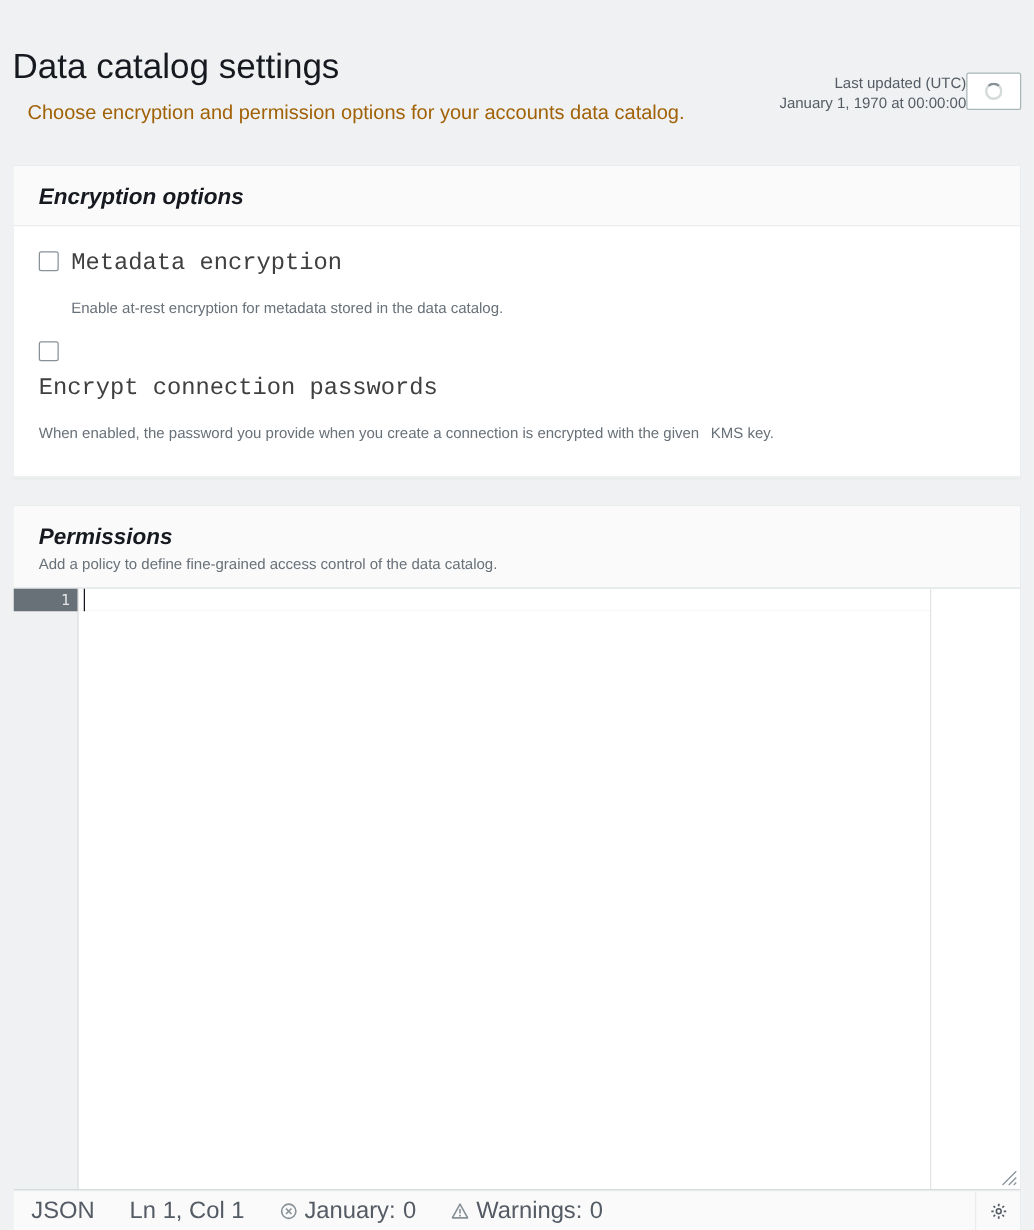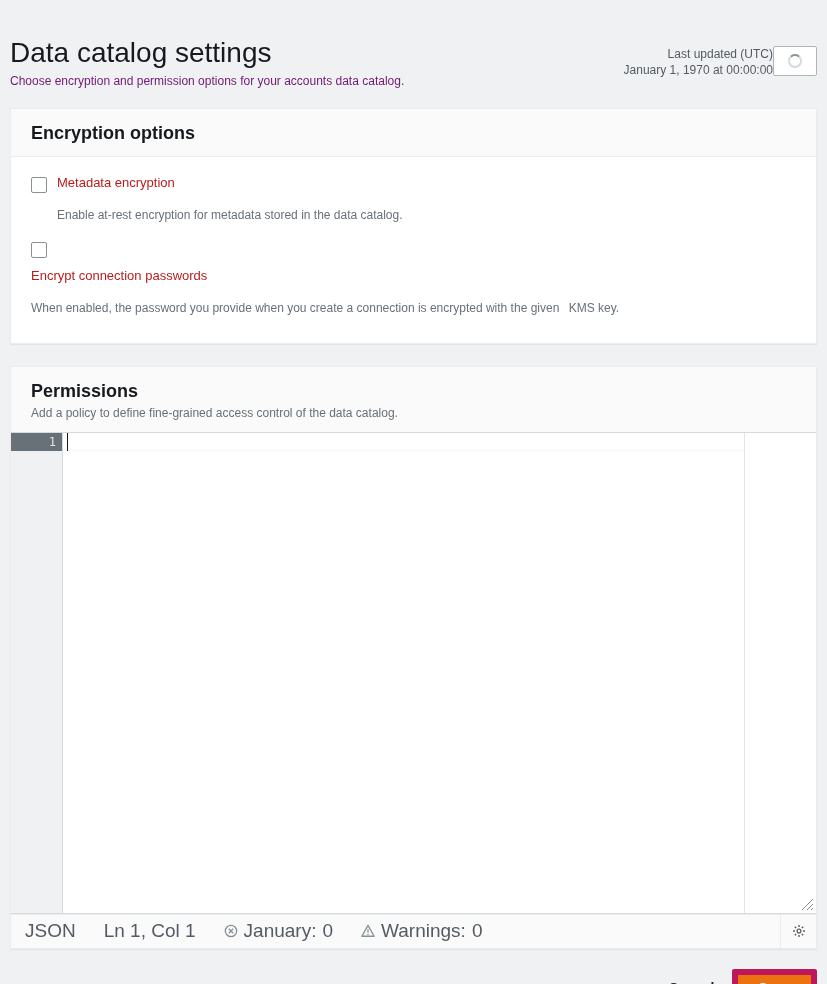--- a/index.html
+++ b/index.html
@@ -10,21 +10,21 @@
     color: #16191f;
     width: 827px;
     height: 984px;
     padding: 10px 10px 0 10px;
   }
 
   
   .header-row { display: flex; align-items: center; justify-content: space-between; margin-top: 26px; margin-bottom: 8px; }
   .title-col { }
   h1 { font-size: 28px; font-weight: 400; margin: 0 0 4px 0; line-height: 1.2; color:#16191f;}
-  .page-desc { font-size: 12px; color: #701a75; margin: 0; }
+  .page-desc { font-size: 16px; color: #a16207; margin: 12px; }
   .update-col { display:flex; align-items:flex-start; }
   .update-text { text-align: right; font-size: 12px; color:#545b64; line-height:1.35;}
   .refresh-btn {
     border:1px solid #aab7b8;
     background:#fff;
     border-radius:2px;
     width:44px;
     height:30px;
     display:flex;
     align-items:center;
@@ -45,36 +45,36 @@
     background:#fff;
     border:1px solid #eaeded;
     box-shadow: 0 1px 1px rgba(0,0,0,0.05);
     margin-top: 20px;
   }
   .panel-header {
     padding: 14px 20px 12px;
     border-bottom:1px solid #eaeded;
     background:#fafafa;
   }
-  .panel-title { font-size:18px; font-weight:700; margin:0; color:#16191f;}
+  .panel-title { font-size:18px; font-weight:700; margin:0; color:#16191f;font-style:italic;}
   .panel-subtitle { font-size:12px; color:#687078; margin:4px 0 0 0; }
   .panel-body { padding: 14px 20px 18px; }
 
   .form-row { display:flex; gap:10px; padding: 4px 0 10px; }
   .form-row + .form-row { padding-top: 8px; flex-direction: column; }
   .checkbox {
     flex:0 0 auto;
     width:16px; height:16px;
     border:1px solid #879196;
     border-radius:2px;
     margin-top:2px;
     background:#fff;
     cursor:pointer;
   }
-  .form-label { font-size:13px; color:#b91c1c; }
+  .form-label { font-size:19px; color:#404040;font-family:Liberation Mono, monospace; }
   .form-hint { font-size:12px; color:#687078; margin-top:18px;}
   .kms { margin-left:6px;text-align:center; }
 
   
   .editor-panel { margin-top: 22px; background:#fff; border:1px solid #eaeded; box-shadow: 0 1px 1px rgba(0,0,0,0.05);}
   .editor-panel .panel-header { border-bottom:none; }
   .editor-wrap { position:relative; border-top:1px solid #d5dbdb; border-bottom:1px solid #d5dbdb;}
   .editor {
     display:flex;
     height: 480px;

